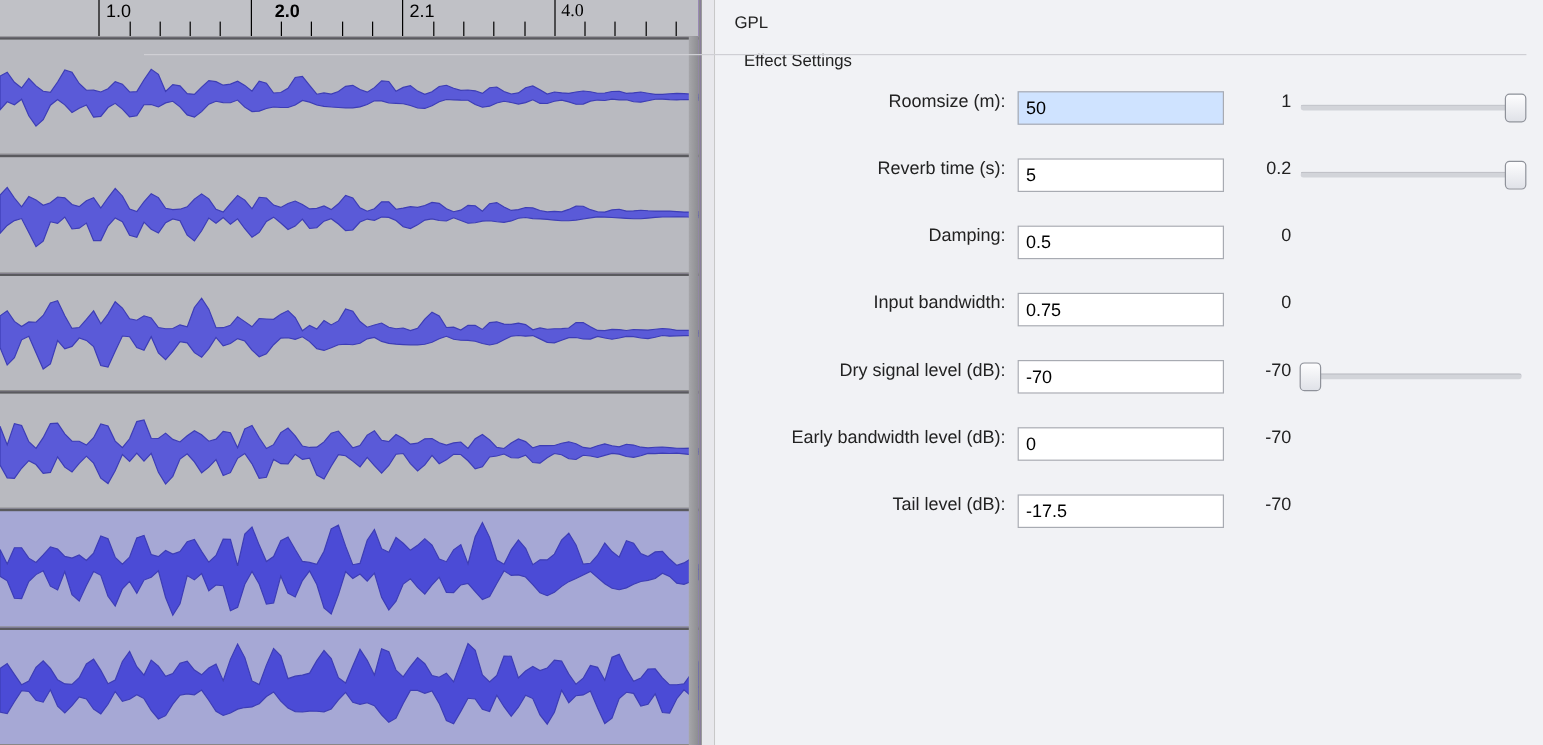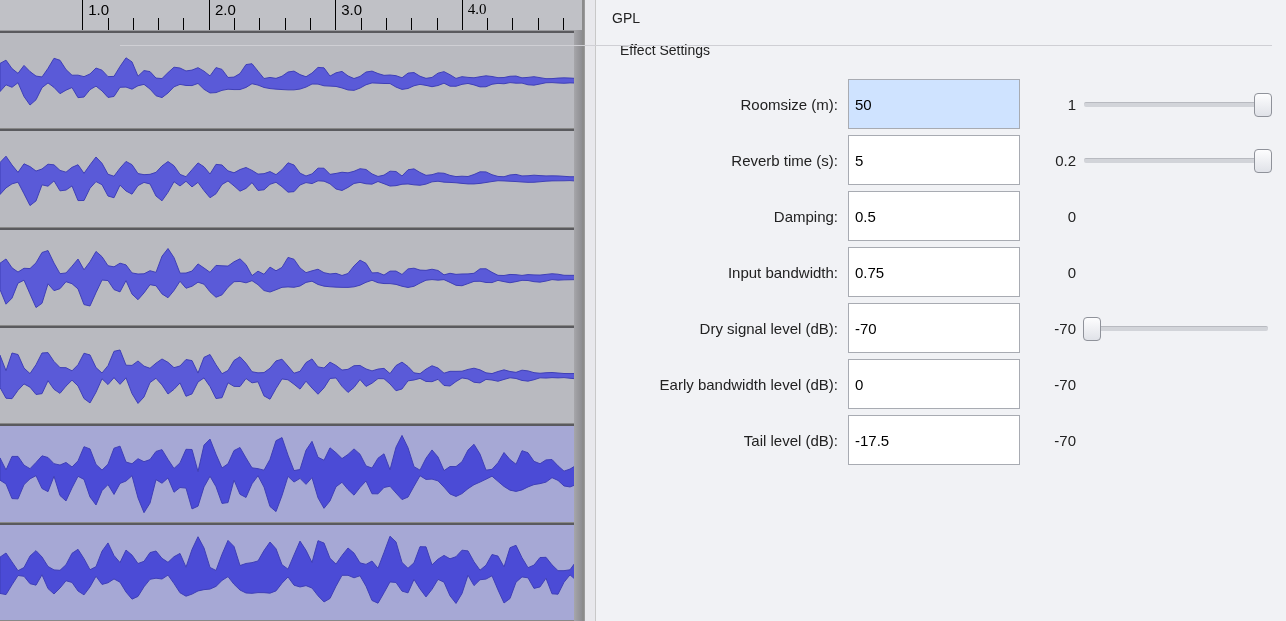--- a/index.html
+++ b/index.html
@@ -27,24 +27,24 @@
   
   .split{width:10px;background:#e8e8ec;border-left:1px solid #9a9a9a;
          border-right:1px solid #c8c8c8;}
 
   
   .eff{flex:1;background:#f1f2f5;padding:10px 18px 10px 14px;}
   .eff-title{font-size:14px;color:#222;margin-bottom:6px;padding-left:2px;}
   .group-label{font-size:14px;color:#222;margin:16px 0 18px 10px;position:relative;}
   .group-rule{height:1px;background:#cfcfd4;position:absolute;left:120px;right:14px;top:45px;}
   .rows{margin-left:20px;}
-  .row{display:flex;align-items:center;height:56px;}
+  .row{display:flex;height:56px;}
   .row .lab{width:208px;text-align:right;padding-right:10px;font-size:15px;color:#222;}
   .row input[type=text]{width:158px;height:26px;border:1px solid #a8abb2;
-        background:#fff;padding:11px 6px;font-size:15px;color:#000;}
+        background:#fff;padding:0 6px;font-size:15px;color:#000;}
   .row input.sel{background:#cfe3ff;}
   .row .minv{width:56px;text-align:right;padding-right:8px;font-size:15px;color:#222;}
   .row .slider{flex:1;position:relative;height:26px;}
   .slider .rail{position:absolute;left:0;right:0;top:50%;height:4px;
         margin-top:-2px;background:#d2d4d9;border-radius:2px;
         border-top:1px solid #b8bac0;}
   .slider .thumb{position:absolute;top:50%;margin-top:-11px;width:16px;height:22px;
         border:1px solid #8f929a;border-radius:4px;
         background:linear-gradient(#fdfdfe,#e0e2e8);}
 
@@ -59,27 +59,27 @@
 
   <div class="wave-panel">
     <div class="ruler" id="ruler">
         <div class="tick" style="left: 82.2391px;"></div>
         <div class="lbl" style="left: 88.2391px;">1.0</div>
         <div class="tick" style="left: 107.543px; height: 40%; top: 60%;"></div>
         <div class="tick" style="left: 132.848px; height: 40%; top: 60%;"></div>
         <div class="tick" style="left: 158.152px; height: 40%; top: 60%;"></div>
         <div class="tick" style="left: 183.457px; height: 40%; top: 60%;"></div>
         <div class="tick" style="left: 208.761px;"></div>
-        <div class="lbl" style="left: 215px;">2.0</div>
+        <div class="lbl" style="left: 229px; font-weight: bold;">2.0</div>
         <div class="tick" style="left: 234.065px; height: 40%; top: 60%;"></div>
         <div class="tick" style="left: 259.37px; height: 40%; top: 60%;"></div>
         <div class="tick" style="left: 284.674px; height: 40%; top: 60%;"></div>
         <div class="tick" style="left: 309.978px; height: 40%; top: 60%;"></div>
         <div class="tick" style="left: 335.283px;"></div>
-        <div class="lbl" style="left: 341.283px;">3.0</div>
+        <div class="lbl" style="left: 341.283px;">2.1</div>
         <div class="tick" style="left: 360.587px; height: 40%; top: 60%;"></div>
         <div class="tick" style="left: 385.891px; height: 40%; top: 60%;"></div>
         <div class="tick" style="left: 411.196px; height: 40%; top: 60%;"></div>
         <div class="tick" style="left: 436.5px; height: 40%; top: 60%;"></div>
         <div class="tick" style="left: 461.804px;"></div>
         <div class="lbl" style="left: 467.804px; font-family: Liberation Serif, serif;">4.0</div>
         <div class="tick" style="left: 487.109px; height: 40%; top: 60%;"></div>
         <div class="tick" style="left: 512.413px; height: 40%; top: 60%;"></div>
         <div class="tick" style="left: 537.717px; height: 40%; top: 60%;"></div>
         <div class="tick" style="left: 563.022px; height: 40%; top: 60%;"></div>

